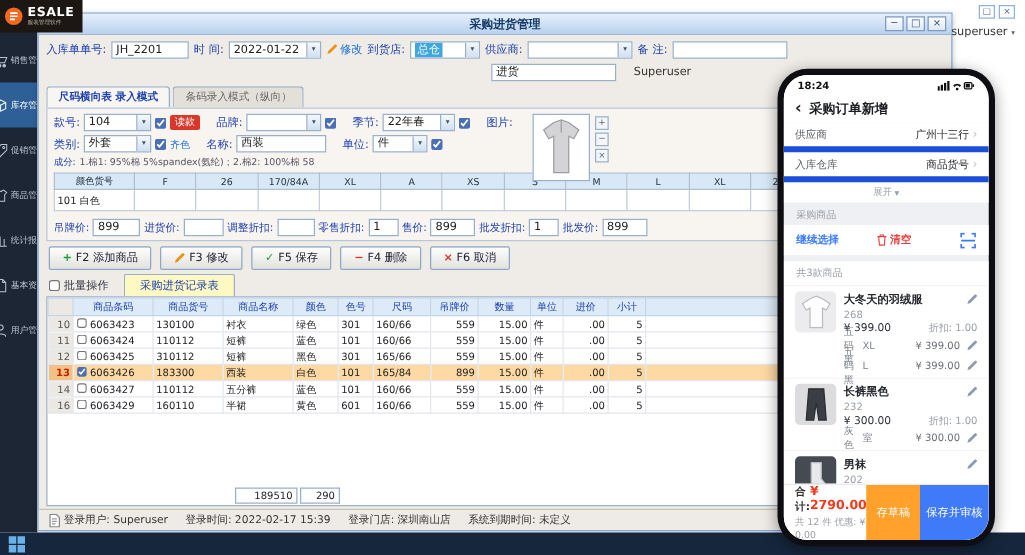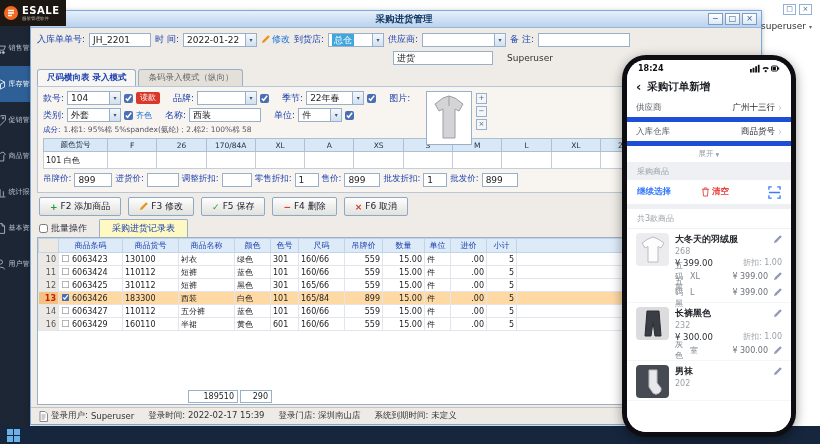--- a/index.html
+++ b/index.html
@@ -50,21 +50,21 @@
   .comp{font-size:7.5px;color:#556;height:12px;overflow:hidden}
   .cb{width:9px;height:9px;accent-color:#4a6fb5}
   .imgbox{position:absolute;left:388px;top:4px;width:46px;height:54px;border:1px solid #9ab0c8;background:#fff;display:flex;align-items:center;justify-content:center}
   .imgtools{position:absolute;left:438px;top:6px;display:flex;flex-direction:column;gap:2px}
   .itool{width:11px;height:11px;border:1px solid #9ab0c8;background:#f3f6fa;font-size:7px;line-height:9px;text-align:center;color:#567;cursor:pointer}
   
   table.matrix{border-collapse:collapse;table-layout:fixed;width:100%;margin-top:2px}
   .matrix th{background:#d8e8f7;border:1px solid #aebfd2;font-weight:normal;font-size:7.5px;height:13px;color:#234;overflow:hidden;white-space:nowrap}
   .matrix td{border:1px solid #c4cfdb;background:#fff;height:17px;font-size:8px;padding:0 2px;white-space:nowrap;overflow:hidden}
   
-  .prow{display:flex;align-items:flex-start;gap:3px;margin-top:4px;height:16px}
+  .prow{display:flex;align-items:flex-end;gap:3px;margin-top:4px;height:16px}
   .prow .flabel{font-size:8.5px}
   
   .btn-row{display:flex;gap:7px;margin:4px 8px 2px}
   .fbtn{display:inline-flex;align-items:center;gap:3px;border:1px solid #8fa8c8;background:linear-gradient(#fefefe,#e1e1dd);padding:2px 10px;border-radius:2px;color:#223;font-size:9px;cursor:pointer}
   .ic-green{color:#1d9e3c;font-weight:bold}.ic-red{color:#d9372a;font-weight:bold}
   
   .records-bar{display:flex;align-items:flex-end;gap:12px;margin:1px 8px 0}
   .batch{display:flex;align-items:center;gap:3px;color:#334;padding-bottom:2px}
   .rtab{background:#fef9c3;border:1px solid #9ab0c8;border-bottom:none;padding:2px 12px;color:#1b3fae;font-weight:normal;border-radius:2px 2px 0 0}
   .grid-wrap{flex:1;margin:0 6px 2px;background:#fff;border:1px solid #9ab0c8;position:relative;overflow:hidden}
@@ -693,20 +693,31 @@
                   <svg width="9" height="9" viewBox="0 0 10 10">
                     <path d="M1 9l.8-2.6L7.4.8a1 1 0 011.4 0l.4.4a1 1 0 010 1.4L3.6 8.2z" fill="#8f9bb3"></path>
                   </svg>
                 </span>
             </div>
             <div class="p-icode">202</div>
           </div>
         </div>
       </div>
     </div>
+    <div class="p-footer">
+      <div class="p-totwrap">
+        <div class="p-total-line">
+          <span>合计: </span>
+          <span class="p-total">¥ 2790.00</span>
+        </div>
+        <div class="p-sub">共 12 件  优惠: ¥ 0.00</div>
+      </div>
+      <div class="p-draft">存草稿</div>
+      <div class="p-save">保存并审核</div>
+    </div>
   </div>
 </div>
 
 <div class="taskbar">
   <span class="winlogo">
       <b></b>
       <b></b>
       <b></b>
       <b></b>
     </span>

